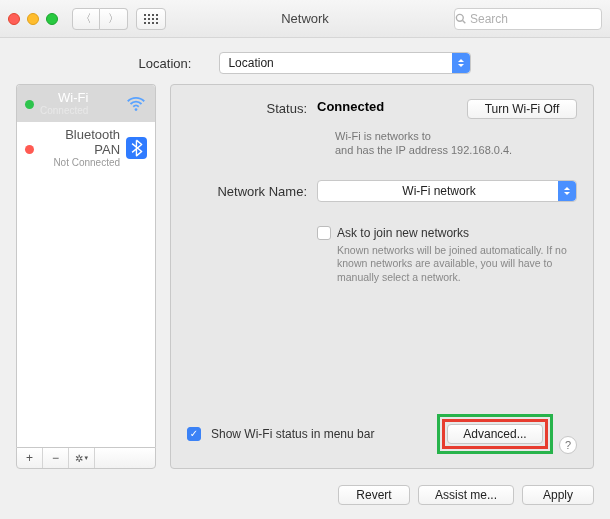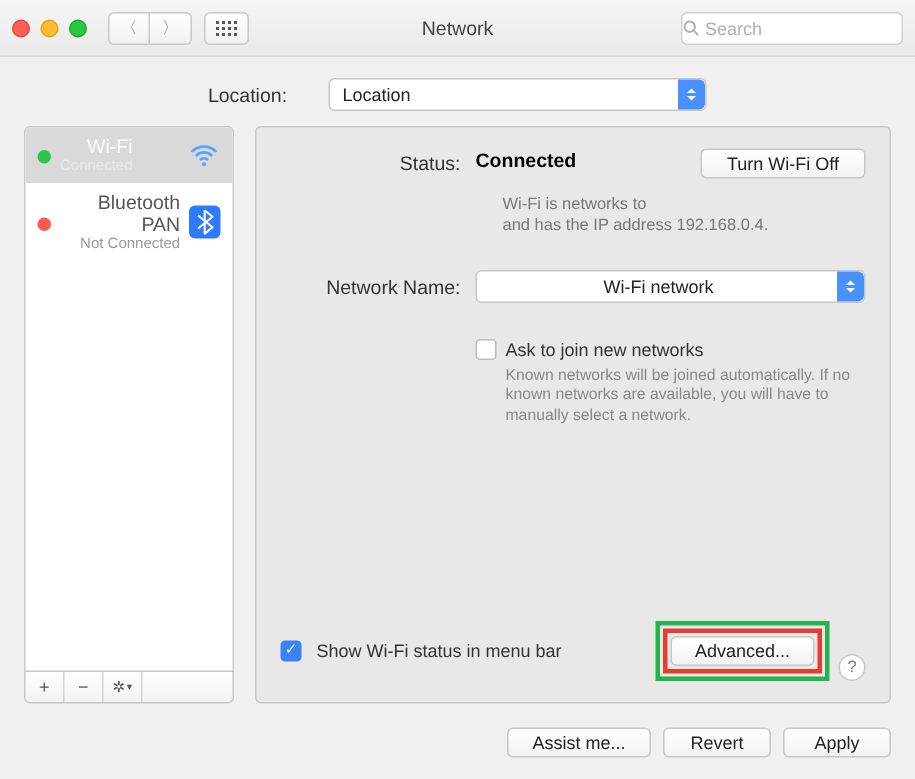--- a/index.html
+++ b/index.html
@@ -356,18 +356,18 @@
             </div>
           </div>
           <div class="help-btn">?</div>
         </div>
       </div>
 
     </div>
   </div>
 
   <div class="bottom-bar">
+    <button class="mac-btn" style="width:72px">Revert</button>
     <button class="mac-btn" style="width:96px">Assist me...</button>
-    <button class="mac-btn" style="width:72px">Revert</button>
     <button class="mac-btn" style="width:72px">Apply</button>
   </div>
 
 </div>
 
 </body></html>

